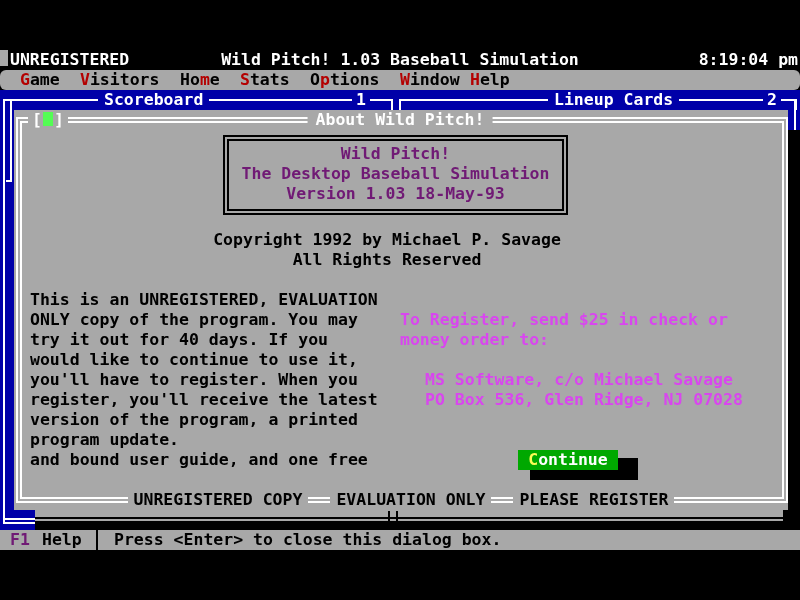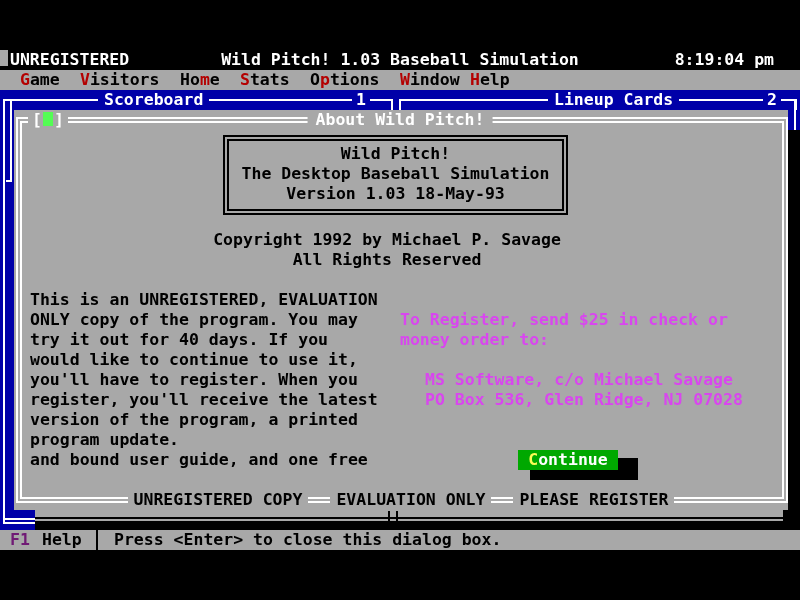--- a/index.html
+++ b/index.html
@@ -8,41 +8,41 @@
     position:relative; width:800px; height:600px; background:#000; overflow:hidden;
     font-family:"DejaVu Sans Mono","Liberation Mono",monospace;
     font-weight:bold; font-size:16.5px; line-height:20px;
     -webkit-font-smoothing:none; cursor:default;
   }
   .abs { position:absolute; }
   
   .titlebar { left:0; top:50px; width:800px; height:20px; background:#000; color:#fff; }
   .tb-left { left:10px; top:0; }
   .tb-center { left:50%; top:0; transform:translateX(-50%); white-space:nowrap; }
-  .tb-right { right:26px; top:0; }
+  .tb-right { right:2px; top:0; }
   .artifact { left:0; top:50px; width:8px; height:16px; background:#a8a8a8; }
   
-  .menubar { left:0; top:70px; width:800px; height:20px; background:#a8a8a8; color:#000; }
+  .menubar { left:0; top:70px; width:800px; height:20px; background:#a8a8a8; color:#000;border-radius:6px; }
   .menu-item { top:0; height:20px; white-space:nowrap; }
   .hot { color:#b40000; }
   
   .desk-row2 { left:0; top:90px; width:800px; height:20px; background:#0000a8; }
   .desk-left { left:0; top:110px; width:14px; height:420px; background:#0000a8; }
   .desk-left2 { left:14px; top:510px; width:21px; height:20px; background:#0000a8; }
   .desk-right { left:788px; top:110px; width:12px; height:20px; background:#0000a8; }
   .wline { background:#fff; }
   .win-title { top:90px; height:20px; background:#0000a8; color:#fff; padding:0 6px; white-space:nowrap; z-index:1; }
   .win-num { top:90px; height:20px; background:#0000a8; color:#fff; padding:0 4px; z-index:1; }
   
   .dlg-bg { left:14px; top:110px; width:774px; height:400px; background:#a8a8a8; z-index:2; }
   .dlg-frame { left:16px; top:117px; width:772px; height:386px; border:6px double #fff; z-index:3; }
   .dlg-title { left:50%; top:110px; transform:translateX(-50%); height:20px; background:#a8a8a8; color:#fff; padding:0 8px; white-space:nowrap; z-index:4; }
   .close-btn { left:28px; top:110px; height:20px; background:#a8a8a8; color:#fff; padding:0 4px; z-index:4; white-space:nowrap; }
   .close-sq { display:inline-block; width:10px; height:14px; background:#54fc54; vertical-align:middle; margin:0 1px 3px 1px; }
-  .about-box { left:223px; top:135px; width:345px; height:80px; border:6px double #000; background:#a8a8a8; z-index:4; text-align:center; color:#000000; padding-top:3px; }
+  .about-box { left:223px; top:135px; width:345px; height:80px; border:6px double #000; background:#a8a8a8; z-index:4; text-align:center; color:#701a75; padding-top:3px; }
   .cline { color:#000; text-align:center; left:0; width:774px; z-index:4; }
   .para { left:30px; top:290px; color:#000; z-index:4; }
   .tline { height:20px; white-space:nowrap; }
   .regline { color:#d946ef; z-index:4; white-space:nowrap; }
   .btn-shadow { left:530px; top:458px; width:108px; height:22px; background:#000; z-index:4; }
   .btn-continue { left:518px; top:450px; width:100px; height:20px; background:#00a800; color:#fff; text-align:center; z-index:5; cursor:pointer; }
   .hot-y { color:#fcfc54; }
   .footer-row { left:14px; top:490px; width:774px; height:20px; display:flex; justify-content:center; gap:22px; z-index:4; }
   .footer-seg { background:#a8a8a8; color:#000; padding:0 6px; white-space:nowrap; }
   .dlg-shadow-r { left:788px; top:130px; width:12px; height:380px; background:#000; z-index:2; }

